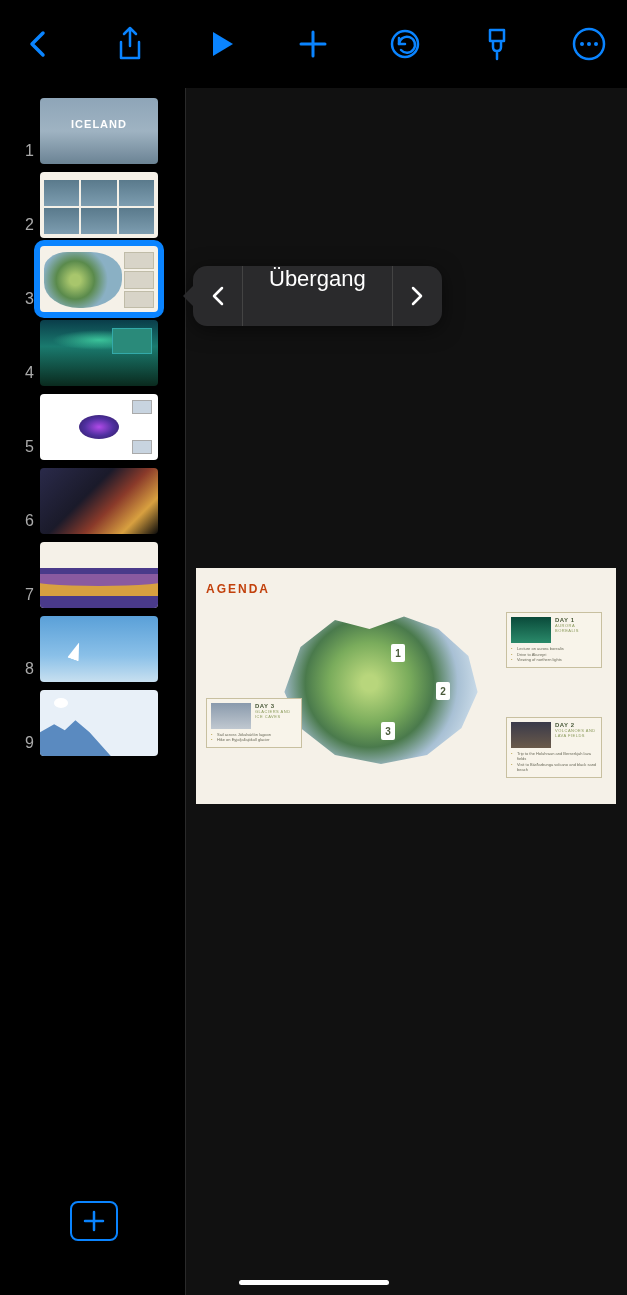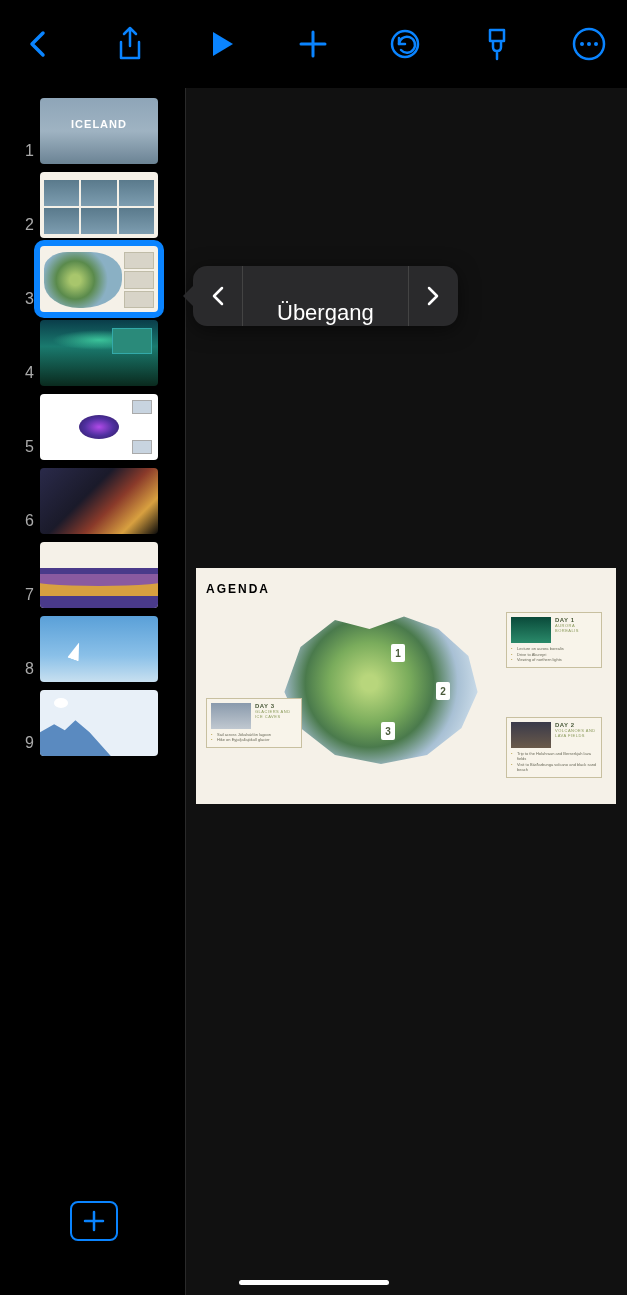--- a/index.html
+++ b/index.html
@@ -134,25 +134,24 @@
       justify-content: center;
       position: relative;
     }
     .popover {
       position: absolute;
       top: 266px;
       left: 193px;
       background: #2a2a2c;
       border-radius: 14px;
       display: flex;
-      align-items: flex-end;
+      align-items: flex-start;
       height: 60px;
       box-shadow: 0 4px 20px rgba(0,0,0,0.5);
       z-index: 100;
-      gap: 8px;
     }
     .popover::before {
       content: '';
       position: absolute;
       left: -10px;
       top: 50%;
       transform: translateY(-50%);
       border: 10px solid transparent;
       border-right-color: #2a2a2c;
       border-left: none;
@@ -177,21 +176,21 @@
     .main-slide {
       position: absolute;
       top: 480px;
       left: 10px;
       width: 420px;
       height: 236px;
       background: #f5f1e8;
       padding: 14px 10px 10px;
     }
     .agenda-title {
-      color: #000000;
+      color: #c2410c;
       font-size: 12px;
       font-weight: 700;
       letter-spacing: 2px;
       margin-bottom: 6px;
     }
     .agenda-body {
       position: relative;
       height: calc(100% - 20px);
     }
     .agenda-map {

